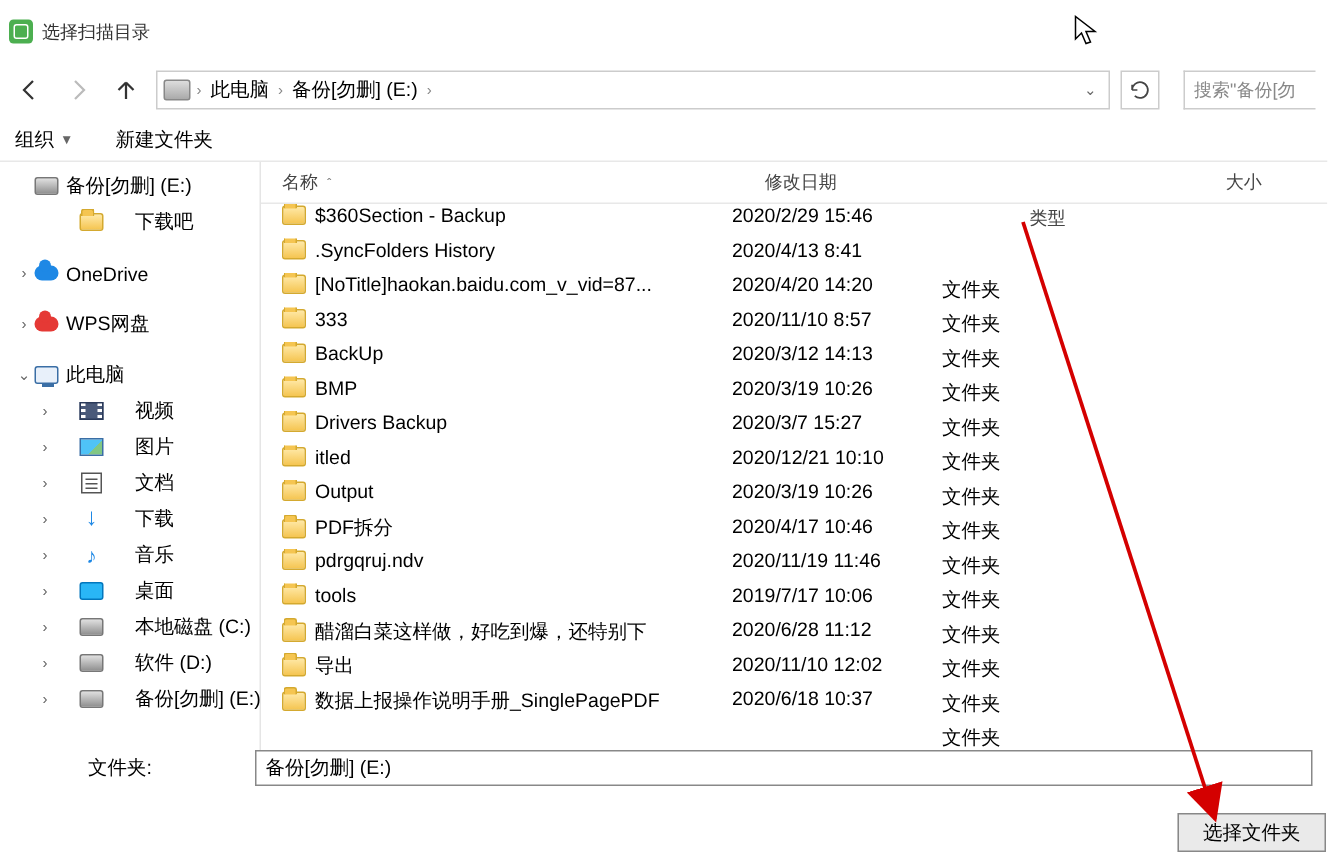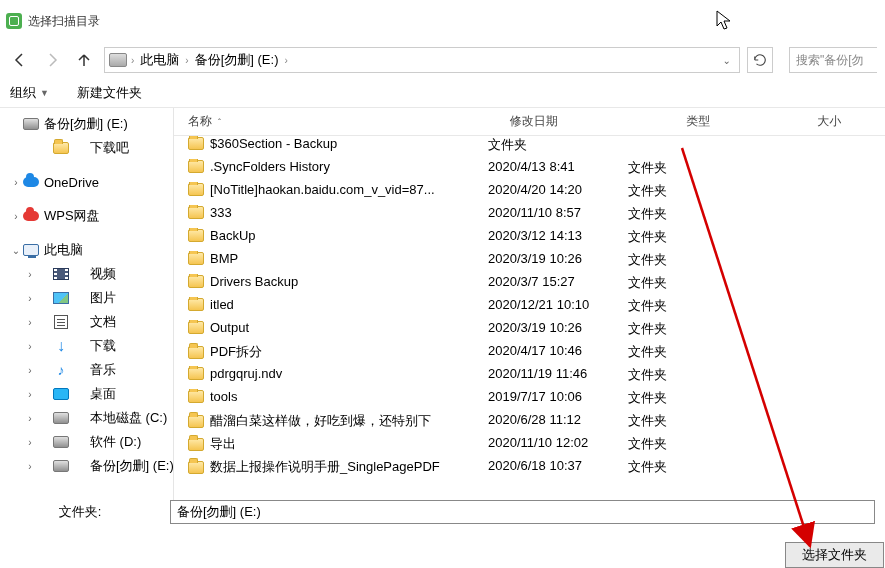--- a/index.html
+++ b/index.html
@@ -52,21 +52,21 @@
 .ico-doc::before { content:""; position:absolute; top:3px; left:2px; right:2px; height:1px; background:#555; box-shadow: 0 3px 0 #555, 0 6px 0 #555; }
 .ico-dl { color: #1e88e5; font-weight: bold; font-size: 16px; line-height: 1; }
 .ico-music { color: #1e88e5; font-size: 14px; }
 .ico-desktop { width: 16px; height: 12px; background: #29b6f6; border: 1px solid #0277bd; border-radius: 2px; }
 
 .filelist { flex: 1; overflow: hidden; }
 .fl-header { display: flex; height: 28px; align-items: center; border-bottom: 1px solid #e8e8e8; color: #444; font-size: 12px; padding-left: 8px; gap: 48px; }
 .fl-header .col { padding: 0 6px; }
 .col-name { width: 300px; display: flex; align-items: center; gap: 6px; }
 .col-date { width: 140px; }
-.col-type { width: 90px; }
+.col-type { width: 90px; margin-top: 48px; }
 .col-size { width: 80px; }
 .sort-ind { font-size: 9px; color: #666; }
 .fl-body { overflow: auto; height: 372px; }
 .fl-row { display: flex; height: 23px; align-items: flex-start; font-size: 13px; padding-left: 8px; }
 .fl-row .col { padding: 0 6px; overflow: hidden; text-overflow: ellipsis; white-space: nowrap; }
 .fl-row .col-name { display: flex; align-items: center; gap: 6px; }
 .fl-row .folder-ico { flex-shrink: 0; }
 .folder-ico { width: 16px; height: 13px; background: linear-gradient(#ffe9a8,#f5c551); border: 1px solid #d4a92f; border-radius: 2px; position: relative; }
 .folder-ico::before { content: ""; position: absolute; top: -4px; left: 0; width: 7px; height: 4px; background: #f5c551; border: 1px solid #d4a92f; border-bottom: none; border-radius: 2px 2px 0 0; }
 
@@ -244,20 +244,21 @@
       <div class="col col-date">修改日期</div>
       <div class="col col-type">类型</div>
       <div class="col col-size">大小</div>
     </div>
     <div class="fl-body" id="filebody">
         <div class="fl-row">
           <div class="col col-name">
             <div class="folder-ico"></div>
             <span>$360Section - Backup</span>
           </div>
+          <div class="col col-date">2020/2/29 15:46</div>
           <div class="col col-type">文件夹</div>
           <div class="col col-size"></div>
         </div>
         <div class="fl-row">
           <div class="col col-name">
             <div class="folder-ico"></div>
             <span>.SyncFolders History</span>
           </div>
           <div class="col col-date">2020/4/13 8:41</div>
           <div class="col col-type">文件夹</div>

